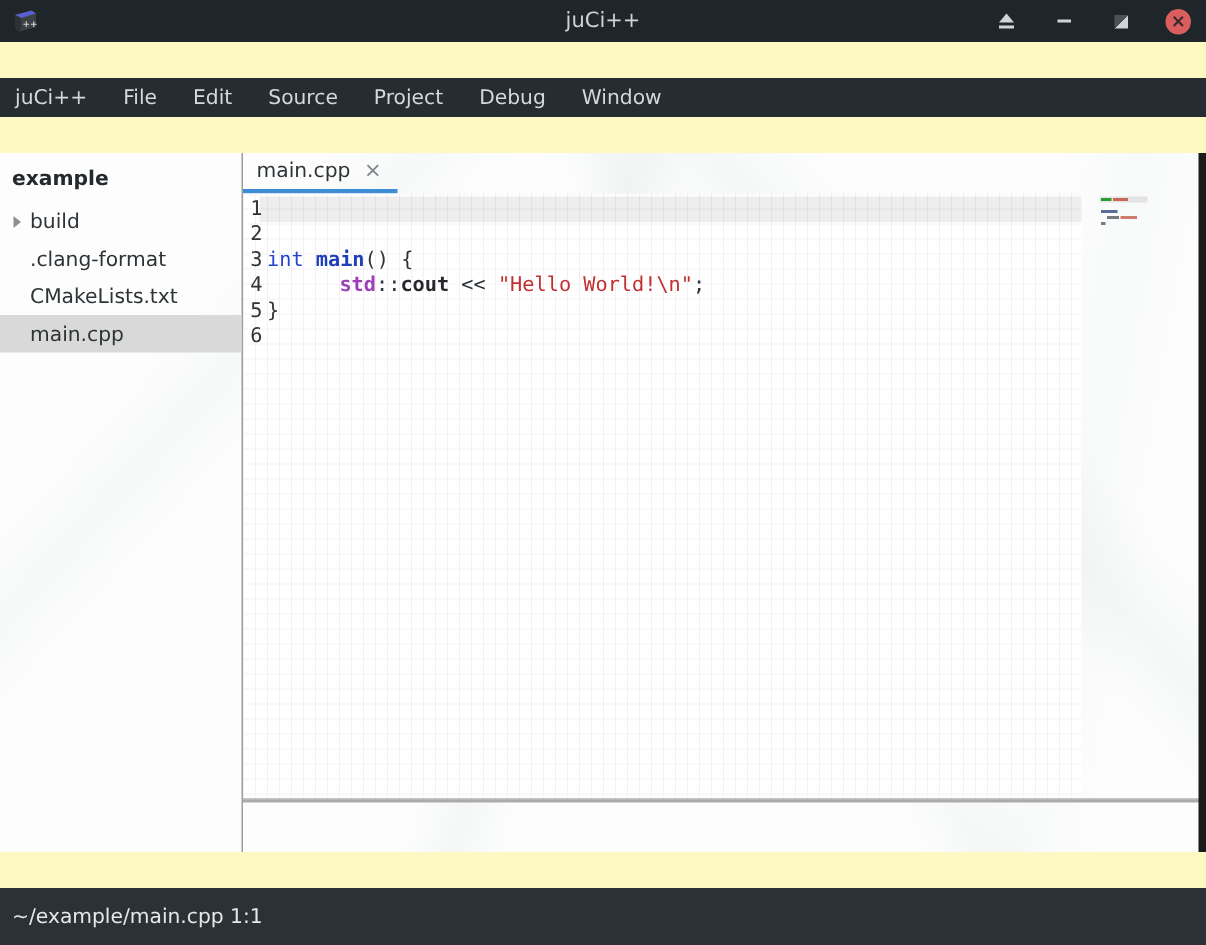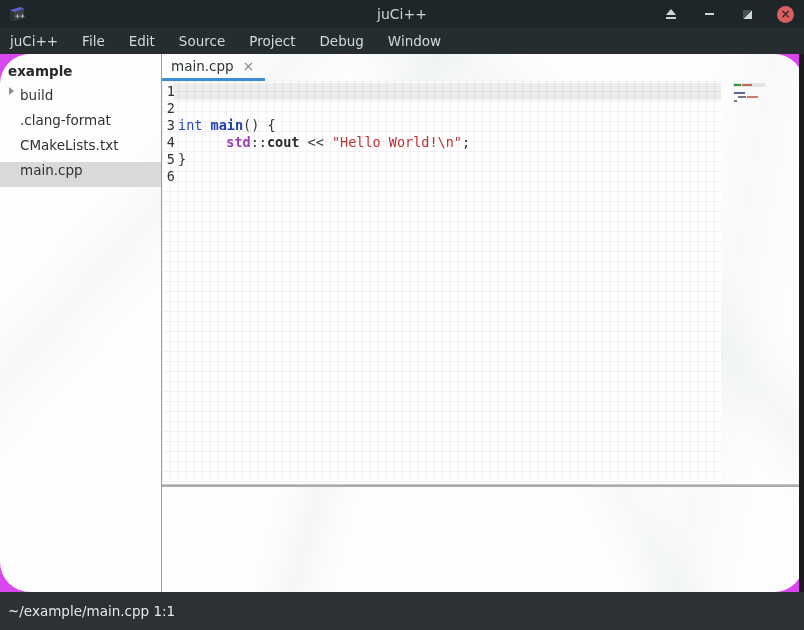--- a/index.html
+++ b/index.html
@@ -1,18 +1,18 @@
 <!DOCTYPE html>
 <html><head>
 <meta charset="utf-8">
 <style>
   * { box-sizing: border-box; margin: 0; padding: 0; }
   html,body { width:804px; height:630px; overflow:hidden; }
   body { font-family: "DejaVu Sans", "Liberation Sans", sans-serif; }
-  .window { width:804px; height:630px; display:flex; flex-direction:column; background:#d946ef; }
+  .window { width:804px; height:630px; display:flex; flex-direction:column; background:#fef9c3;gap:24px; }
 
   
   .titlebar { height:28px; background:#1f262a; display:flex; align-items:center; position:relative; flex:0 0 auto; }
   .app-icon { position:absolute; left:6px; top:3px; width:22px; height:22px; }
   .win-title { flex:1; text-align:center; color:#ced3d5; font-size:14px; }
   .win-controls { position:absolute; right:10px; top:0; height:28px; display:flex; align-items:center; gap:22px; }
   .wc { width:16px; height:16px; display:flex; align-items:center; justify-content:center; cursor:default; }
   .shade-tri { width:0; height:0; border-left:5px solid transparent; border-right:5px solid transparent; border-bottom:6px solid #cfd4d6; margin-bottom:2px; }
   .shade-bar { width:10px; height:2px; background:#cfd4d6; }
   .min-bar { width:9px; height:2px; background:#cfd4d6; }
@@ -26,27 +26,26 @@
 
   
   .main { flex:1 1 auto; display:flex; position:relative; min-height:0;
     background-color:#fdfdfe;
     background-image:
       linear-gradient(105deg, transparent 42%, rgba(150,175,165,.08) 46%, transparent 50%),
       linear-gradient(62deg, transparent 58%, rgba(150,175,165,.06) 62%, transparent 66%),
       linear-gradient(132deg, transparent 18%, rgba(145,170,160,.06) 23%, transparent 28%),
       linear-gradient(48deg, transparent 68%, rgba(145,170,160,.07) 73%, transparent 79%),
       linear-gradient(100deg, transparent 80%, rgba(150,175,165,.05) 86%, transparent 92%);
-    border-radius: 30px;
   }
 
   
   .sidebar { width:162px; flex:0 0 auto; border-right:1px solid #9d9da0; padding-top:5px; }
   .tree-root { font-weight:bold; font-size:13.5px; color:#24292c; padding:4px 8px 8px 8px; }
-  .tree-row { height:25px; display:flex; align-items:flex-start; font-size:13.5px; color:#2e3436; cursor:default; }
+  .tree-row { height:25px; display:flex; align-items:center; font-size:13.5px; color:#2e3436; cursor:default; }
   .tree-row.selected { background:#d9d9d9; }
   .expander { width:18px; display:flex; align-items:center; justify-content:flex-start; padding-left:9px; }
   .expander.tri::before { content:""; width:0; height:0; border-left:5px solid #8d9092; border-top:4px solid transparent; border-bottom:4px solid transparent; }
   .tree-label { padding-left:2px; }
 
   
   .content { flex:1 1 auto; display:flex; flex-direction:column; min-width:0; position:relative; }
   .tabbar { height:27px; flex:0 0 auto; display:flex; }
   .tab { height:27px; display:inline-flex; align-items:center; gap:9px; padding:0 11px 0 9px; border-bottom:3px solid #3d8dd4; }
   .tab-label { font-size:13.5px; color:#2e3436; }

